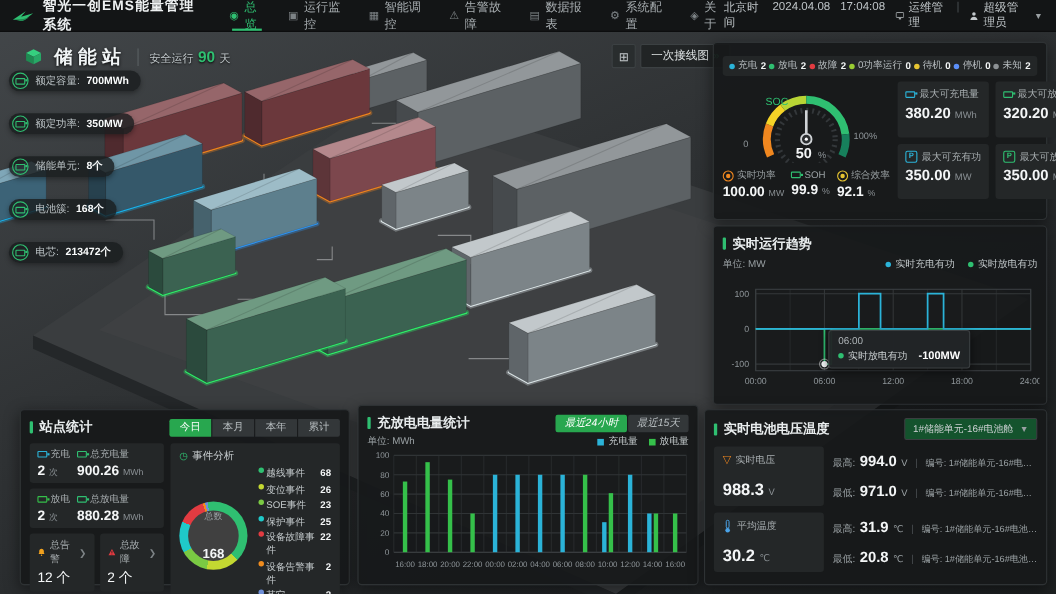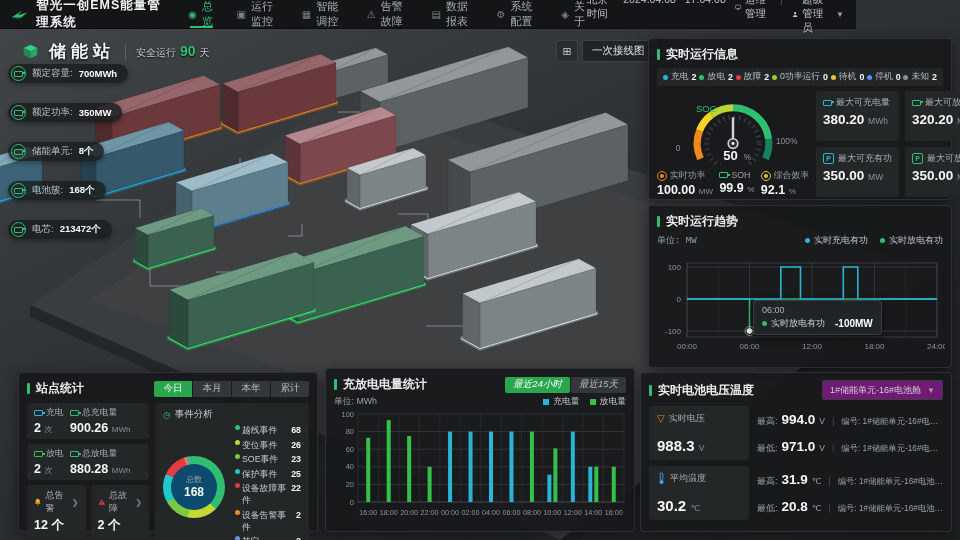--- a/index.html
+++ b/index.html
@@ -1,20 +1,20 @@
 <!DOCTYPE html>
 <html><head>
 <meta charset="utf-8">
 <style>
   html,body{margin:0;padding:0;width:960px;height:540px;overflow:hidden;
     font-family:"Liberation Sans","DejaVu Sans",sans-serif;
     background:linear-gradient(155deg,#43474a 0%,#303335 40%,#222527 75%,#1d2021 100%);}
   .app{position:relative;width:960px;height:540px;}
   
-  .hdr{position:absolute;left:0;top:0;width:856px;height:28px;background:#131516;
+  .hdr{position:absolute;left:0;top:0;width:960px;height:28px;background:#131516;
        display:flex;align-items:center;z-index:5;border-bottom:1px solid #0c0d0e;}
   .brand{display:flex;align-items:center;gap:7px;padding:0 14px 0 10px;}
   .brand-t{color:#eef1f2;font-size:12.5px;font-weight:bold;letter-spacing:1px;}
   .nav{display:flex;align-items:center;gap:22px;margin-left:6px;}
   .nav-item{display:flex;align-items:center;gap:5px;font-size:11px;color:#a7adb0;height:28px;position:relative;cursor:pointer;}
   .nav-item .nico{font-size:10px;color:#7d8386;}
   .nav-item.active{color:#2fbf71;}
   .nav-item.active .nico{color:#2fbf71;}
   .nav-item.active::after{content:'';position:absolute;left:2px;right:2px;bottom:0;height:2px;background:#2fbf71;}
   .hdr-right{margin-left:auto;display:flex;align-items:flex-start;gap:9px;padding-right:12px;font-size:10.5px;color:#bfc5c8;}
@@ -68,21 +68,21 @@
   .rt-cards{flex:1;display:grid;grid-template-columns:1fr 1fr;gap:6px;}
   .card{background:#242728;border-radius:3px;padding:5px 7px;}
   .card .c-l{display:flex;align-items:center;gap:4px;font-size:9px;color:#a8aeb1;white-space:nowrap;}
   .card .c-v{font-size:13.5px;font-weight:bold;color:#f4f6f7;margin-top:3px;}
   .card .c-u{font-size:8.5px;color:#8a9094;font-weight:normal;}
   .ico-circle{width:8px;height:8px;border:1px solid currentColor;border-radius:50%;display:inline-block;position:relative;flex:none;}
   .ico-circle::after{content:'';position:absolute;inset:2px;background:currentColor;border-radius:50%;}
   .ico-p{width:9px;height:9px;border:1px solid currentColor;border-radius:2px;font-size:7px;font-weight:bold;
         display:flex;align-items:center;justify-content:center;color:currentColor;flex:none;}
   
-  .trend-sub{display:flex;align-items:center;justify-content:space-between;margin-top:4px;font-size:9px;color:#9aa1a4;font-family:Liberation Mono, monospace;}
+  .trend-sub{display:flex;align-items:center;justify-content:space-between;margin-top:4px;font-size:9px;color:#9aa1a4;}
   .trend-legend{display:flex;gap:12px;}
   .trend-legend .li{display:flex;align-items:center;gap:4px;color:#c3c9cb;}
   .trend-tip{position:absolute;left:104px;top:94px;background:rgba(33,36,38,.96);border:1px solid #3a3e40;
      border-radius:3px;padding:4px 8px;z-index:6;box-shadow:0 3px 8px rgba(0,0,0,.5);}
   .trend-tip .t1{font-size:9px;color:#aeb4b7;}
   .trend-tip .t2{display:flex;align-items:center;gap:4px;font-size:9px;color:#ced3d5;margin-top:2px;white-space:nowrap;}
   .trend-tip .tv{font-size:10px;font-weight:bold;color:#fff;margin-left:6px;}
   
   .p-head{display:flex;align-items:center;justify-content:space-between;}
   .seg{display:flex;gap:1px;}
@@ -94,45 +94,45 @@
   .site-body{display:flex;gap:6px;margin-top:6px;}
   .site-left{width:122px;flex:none;display:flex;flex-direction:column;gap:5px;}
   .scard{background:#242728;border-radius:3px;padding:4px 7px;display:grid;grid-template-columns:34px 1fr;gap:2px;}
   .scard .k{display:flex;align-items:center;gap:3px;font-size:8.8px;color:#a8aeb1;white-space:nowrap;}
   .scard .v{font-size:12.5px;font-weight:bold;color:#f4f6f7;}
   .scard .u{font-size:8px;color:#8a9094;font-weight:normal;}
   .mini-row{display:flex;gap:5px;}
   .mini{background:#242728;border-radius:3px;padding:4px 7px;flex:1;cursor:pointer;}
   .mini .k{display:flex;align-items:center;gap:4px;font-size:9px;color:#a8aeb1;}
   .mini .arr{color:#7d8386;font-size:8px;margin-left:2px;}
-  .mini .v{font-size:12.5px;font-weight:bold;color:#f4f6f7;margin-top:2px;}
+  .mini .v{font-size:12.5px;font-weight:normal;color:#f4f6f7;margin-top:2px;}
   .events{flex:1;background:#242728;border-radius:3px;padding:5px 8px;}
   .ev-title{display:flex;align-items:center;gap:4px;font-size:9.5px;color:#c9cfd1;}
   .ev-body{display:flex;align-items:center;gap:10px;margin-top:4px;}
   .donut-wrap{position:relative;width:62px;height:62px;flex:none;}
   .donut{width:62px;height:62px;border-radius:50%;}
-  .donut-hole{position:absolute;inset:8px;border-radius:50%;background:#0c4a6e;display:flex;flex-direction:column;
-     align-items:center;justify-content:center;}
+  .donut-hole{position:absolute;inset:8px;border-radius:50%;background:#404040;display:flex;flex-direction:column;
+     align-items:center;justify-content:space-between;}
   .donut-hole .dl{font-size:8px;color:#9aa1a4;}
   .donut-hole .dv{font-size:12px;font-weight:bold;color:#f4f6f7;}
   .ev-legend{flex:1;display:flex;flex-direction:column;gap:2.5px;}
   .ev-legend .li{display:flex;gap:2px;font-size:8.8px;color:#c3c9cb;}
   .ev-legend .lv{margin-left:auto;font-weight:bold;color:#f4f6f7;}
   
   .en-tabs{display:flex;gap:1px;font-style:italic;}
   .en-tabs .tab{height:16px;padding:0 8px;background:#333739;color:#b9bfc2;font-size:9.5px;display:flex;
       align-items:center;justify-content:center;border-radius:2px;cursor:pointer;}
   .en-tabs .tab.active{background:#28a74f;color:#fff;}
   .en-sub{display:flex;align-items:center;justify-content:space-between;margin-top:3px;font-size:8.8px;color:#9aa1a4;}
   .sq{width:6px;height:6px;display:inline-block;flex:none;}
   .en-legend{display:flex;gap:10px;}
   .en-legend .li{display:flex;align-items:center;gap:4px;color:#c3c9cb;}
   
   .bat-head{display:flex;align-items:center;justify-content:space-between;}
-  .select{display:flex;align-items:center;gap:6px;background:#701a75;border:1px solid #3a3e40;border-radius:2px;
+  .select{display:flex;align-items:center;gap:6px;background:#14532d;border:1px solid #3a3e40;border-radius:2px;
      height:18px;padding:0 7px;font-size:9px;color:#ccd1d3;cursor:pointer;}
   .b-block{display:flex;gap:8px;margin-top:6px;align-items:stretch;}
   .b-card{width:84px;flex:none;background:#242728;border-radius:3px;padding:6px 8px;display:flex;
      flex-direction:column;justify-content:center;}
   .b-card .k{display:flex;align-items:center;gap:4px;font-size:9px;color:#a8aeb1;}
   .b-card .v{font-size:15px;font-weight:bold;color:#f4f6f7;margin-top:12px;}
   .b-card .u{font-size:8.5px;color:#8a9094;font-weight:normal;}
   .b-rows{flex:1;display:flex;flex-direction:column;justify-content:space-around;min-width:0;}
   .b-row{display:flex;align-items:baseline;gap:4px;white-space:nowrap;overflow:hidden;}
   .b-row .bk{font-size:9px;color:#9aa1a4;}
@@ -362,21 +362,20 @@
 
   <div class="wiring">
     <div class="wico">⊞</div>
     <div class="wbtn">
       <span>一次接线图</span>
         <span class="warr">»</span>
     </div>
   </div>
 
   <section class="panel p-realtime">
-    <div class="ptitle">实时运行信息</div>
     <div class="rt-legend" id="rt-legend">
         <span class="li">
           <span class="dot" style="background: rgb(43, 179, 216);"></span>
           <span>充电 </span>
           <span class="lv">2</span>
         </span>
         <span class="li">
           <span class="dot" style="background: rgb(47, 191, 113);"></span>
           <span>放电 </span>
           <span class="lv">2</span>

